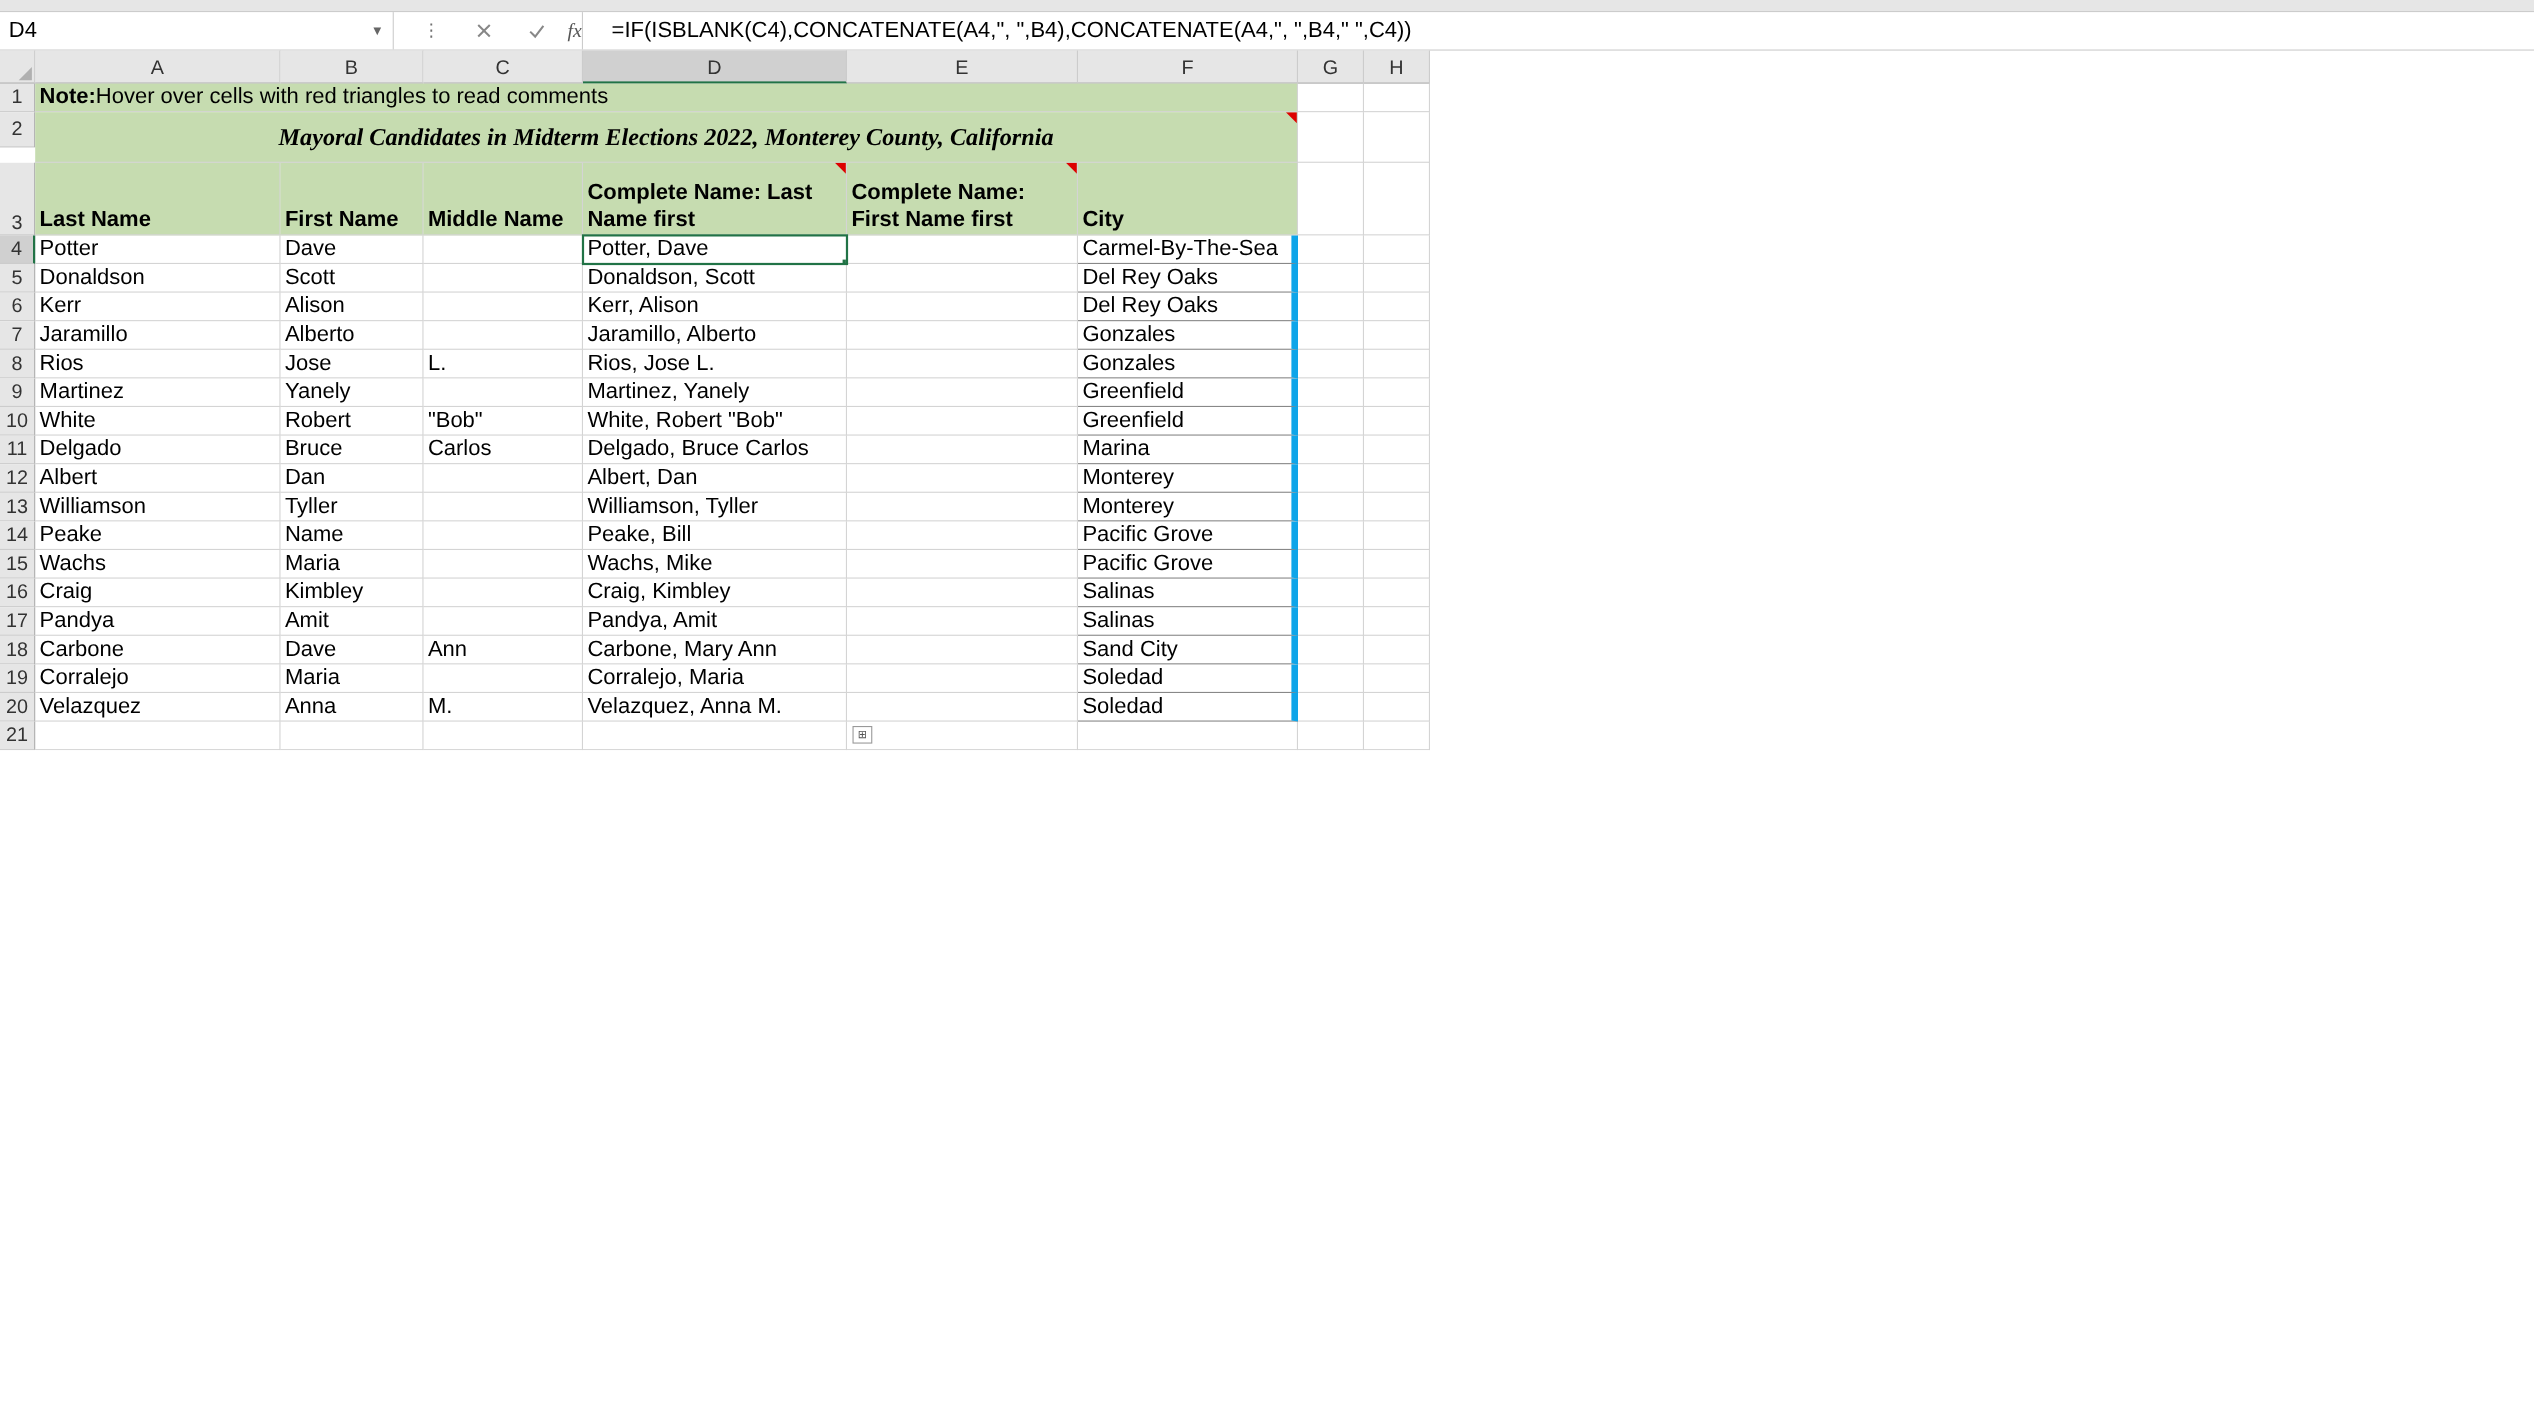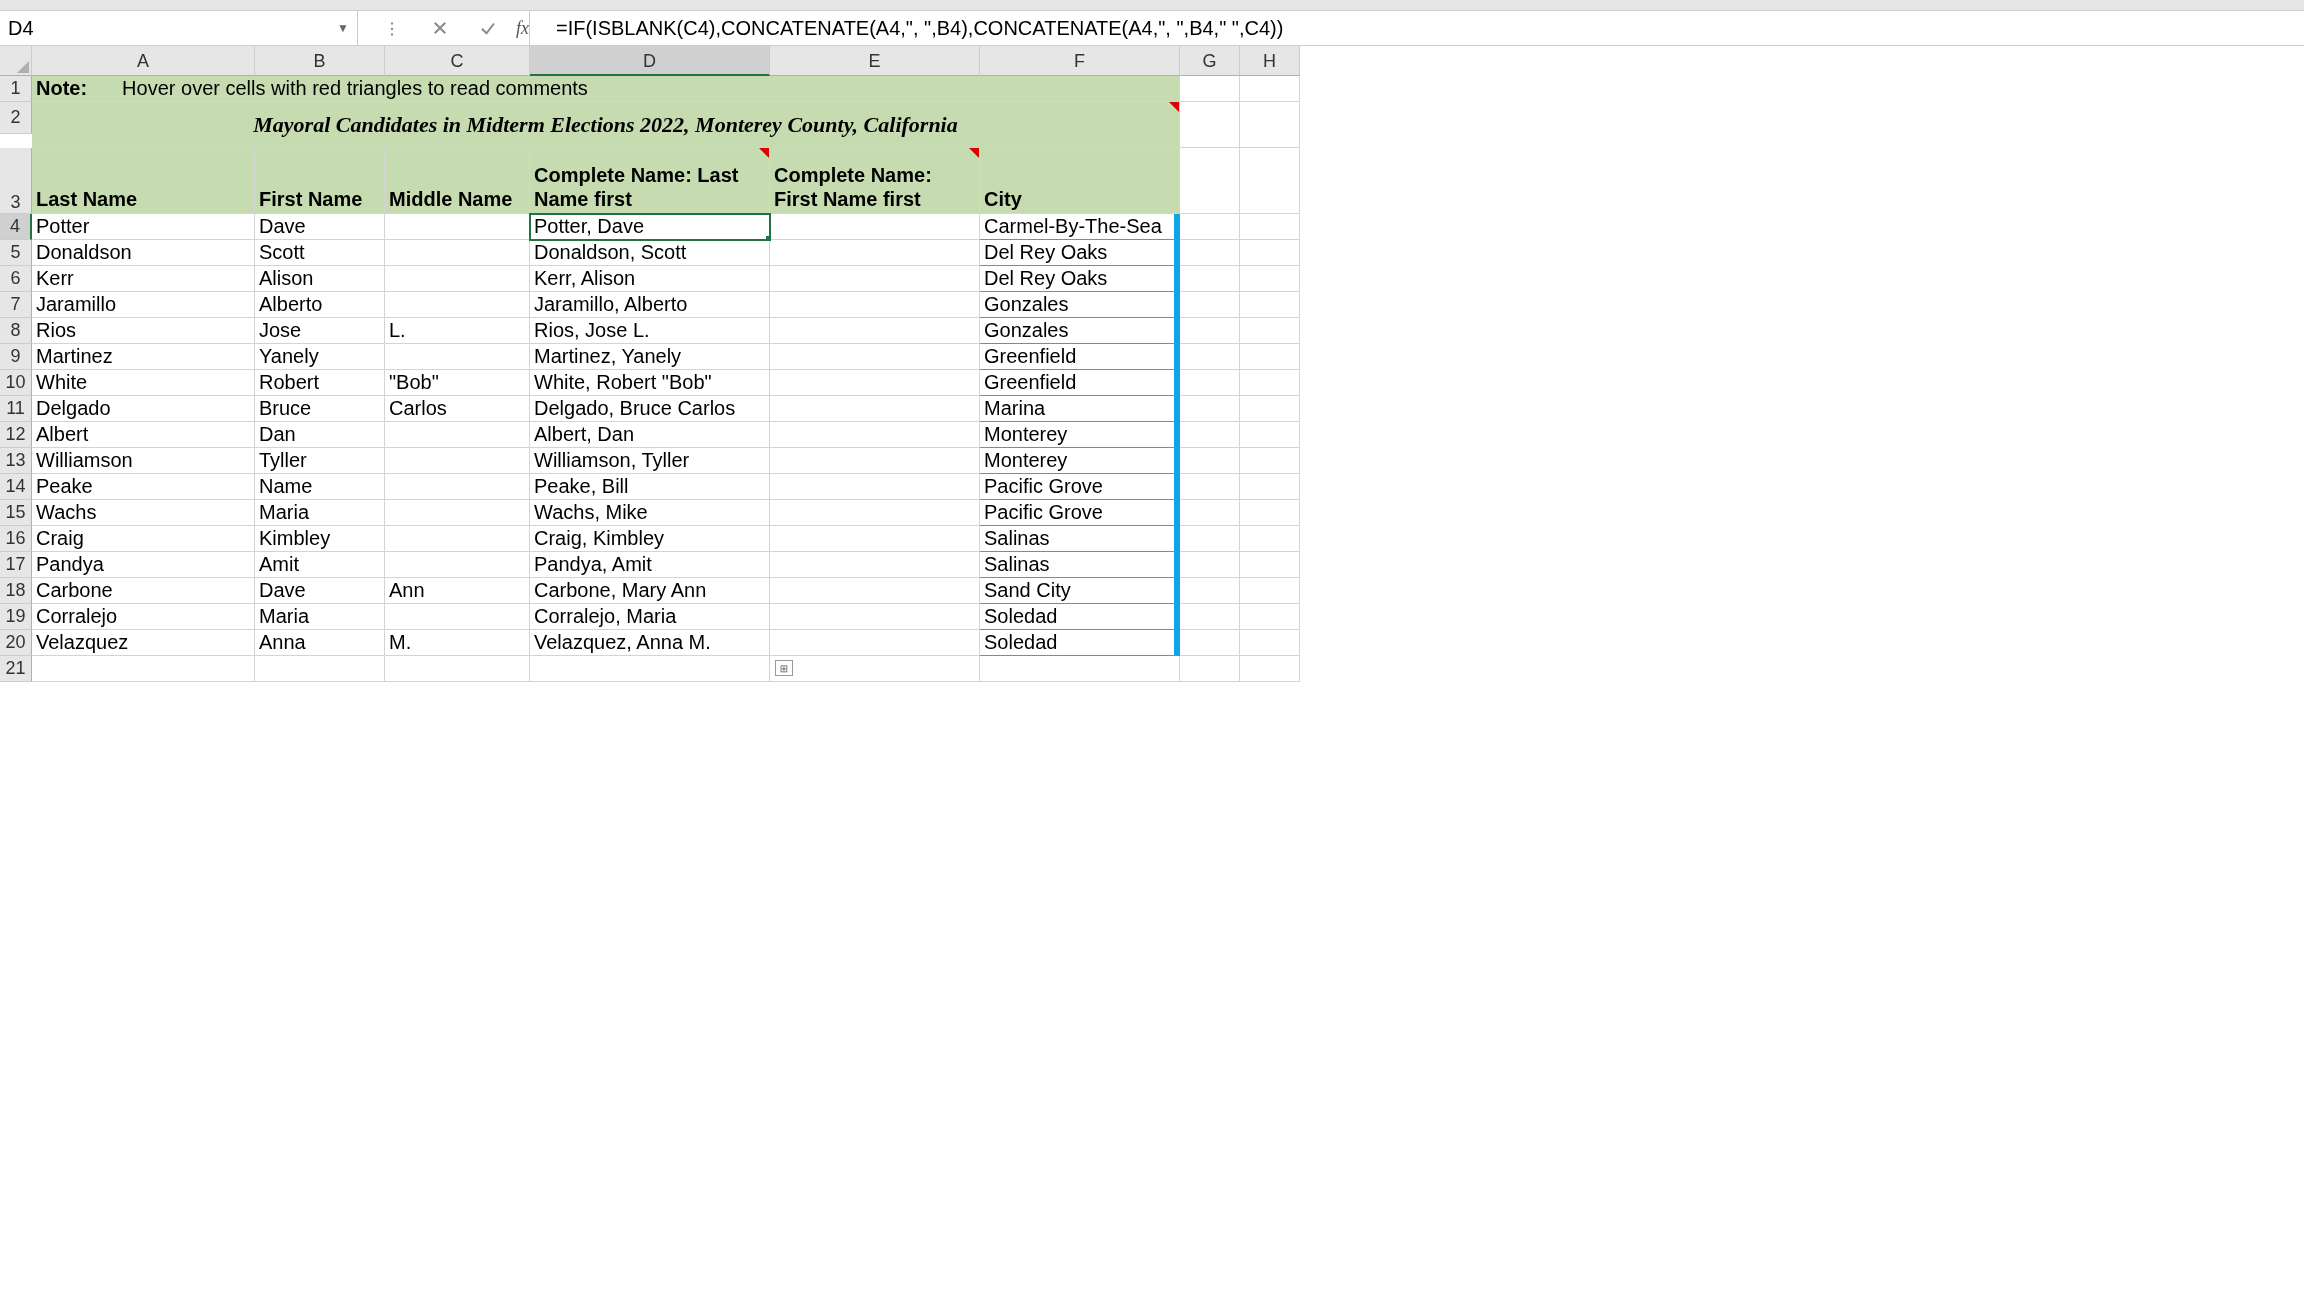--- a/index.html
+++ b/index.html
@@ -176,21 +176,21 @@
     <div class="corner"></div>
     <div class="col-head">A</div>
     <div class="col-head">B</div>
     <div class="col-head">C</div>
     <div class="col-head sel">D</div>
     <div class="col-head">E</div>
     <div class="col-head">F</div>
     <div class="col-head">G</div>
     <div class="col-head">H</div>
     <div class="row-head r">1</div>
-    <div class="cell green r" style="grid-column: 2 / span 6; gap: 35px;">
+    <div class="cell green r" style="grid-column: 2 / span 6;">
       <span class="note-label">Note:</span>
       <span> Hover over cells with red triangles to read comments</span>
     </div>
     <div class="cell r"></div>
     <div class="cell r"></div>
     <div class="row-head r2">2</div>
     <div class="cell green bold ital title center r2 comment-marker" style="grid-column: 2 / span 6; height: 46px;">Mayoral Candidates in Midterm Elections 2022, Monterey County, California</div>
     <div class="cell r2" style="height: 46px;"></div>
     <div class="cell r2" style="height: 46px;"></div>
     <div class="row-head r3" style="height: 66px;">3</div>

